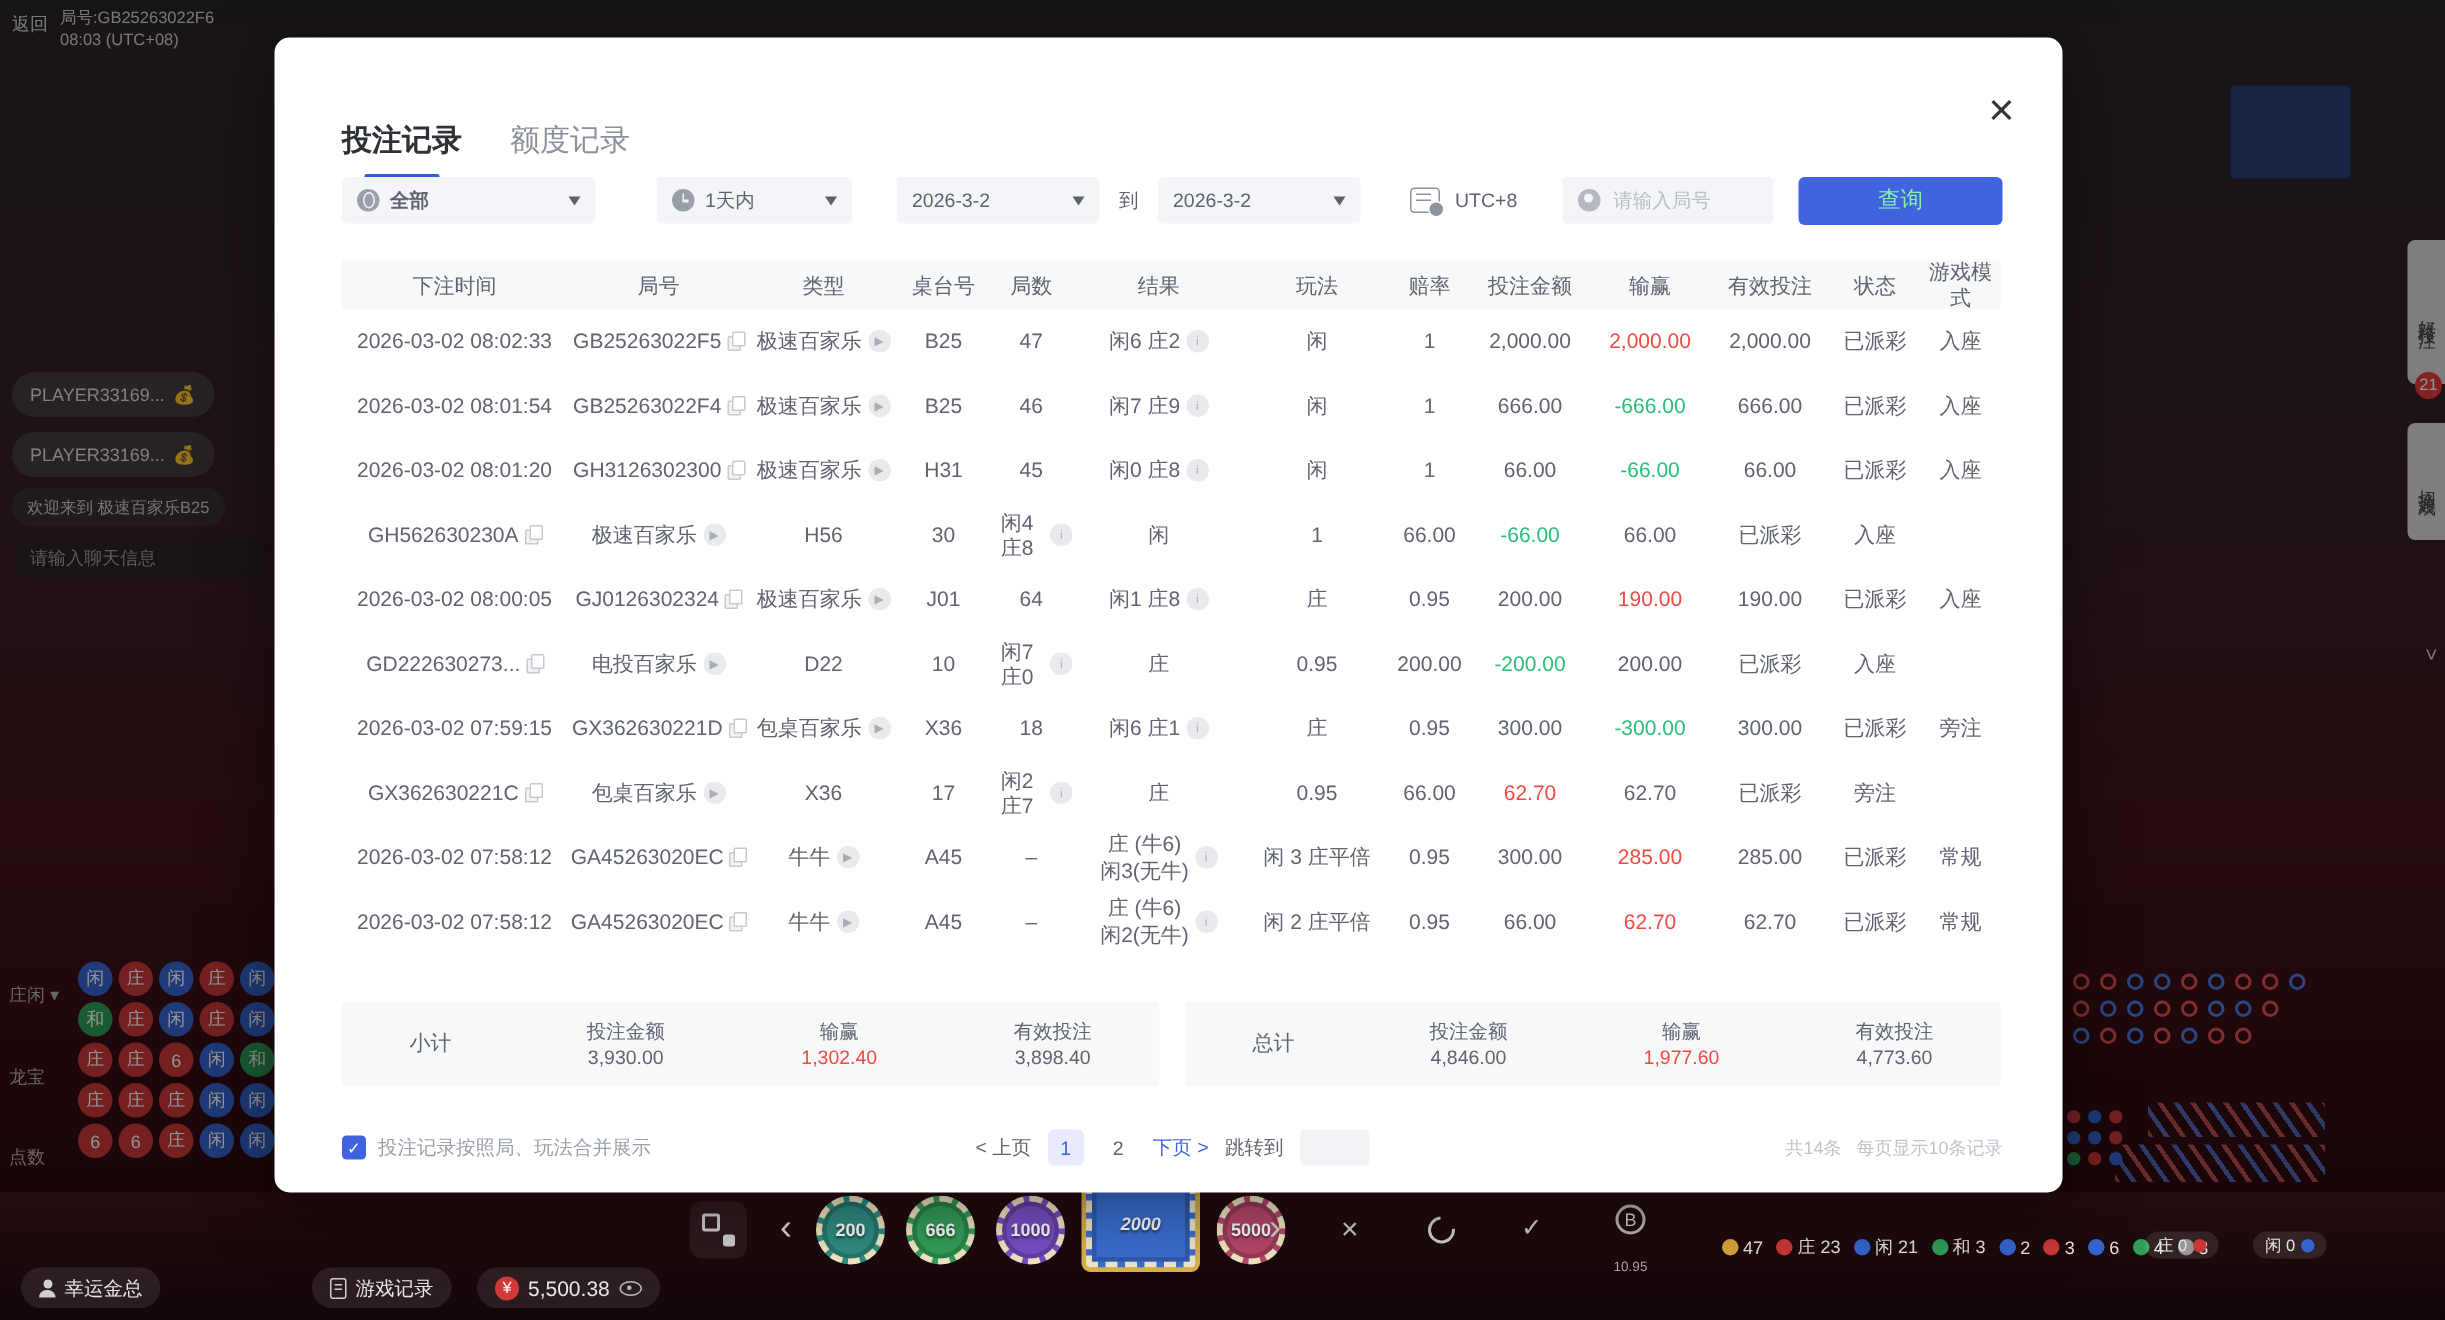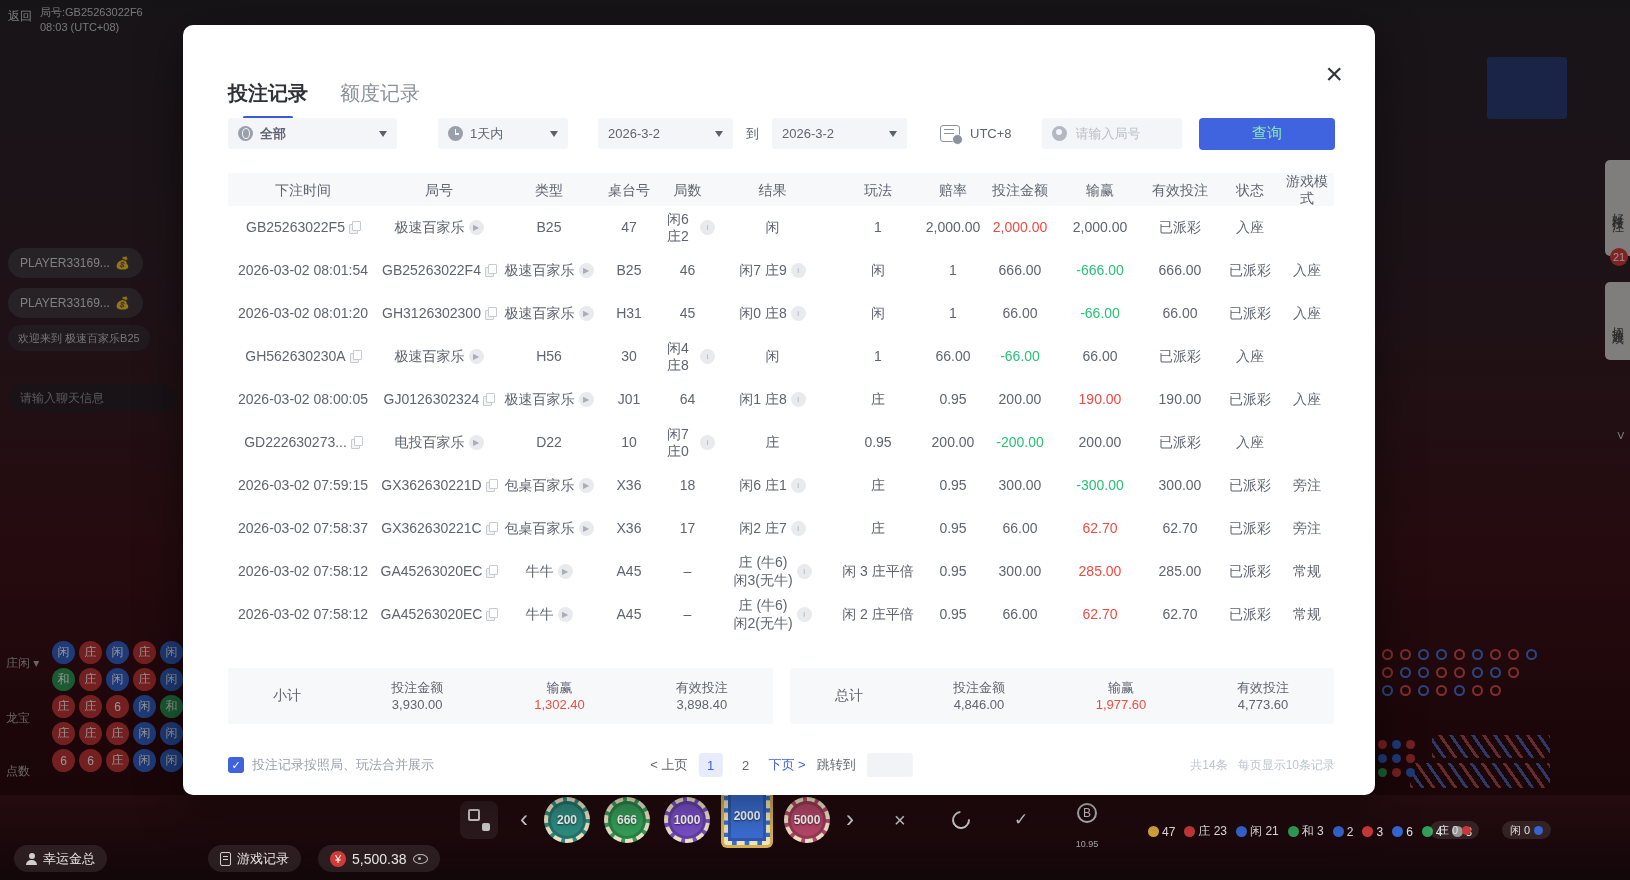--- a/index.html
+++ b/index.html
@@ -53,21 +53,21 @@
   .eye-ic{width:15px;height:10px;border:1.5px solid #b9b9b9;border-radius:50%;position:relative;display:inline-block;}
   .eye-ic::after{content:'';position:absolute;left:4.2px;top:2.2px;width:3px;height:3px;border-radius:50%;background:#b9b9b9;}
   .transfer-ic{position:absolute;left:460px;top:6px;width:38px;height:38px;border-radius:8px;background:rgba(255,255,255,.07);}
   .transfer-ic::before{content:'';position:absolute;left:8px;top:8px;width:8px;height:8px;border:2px solid #cfcfcf;border-radius:2px;}
   .transfer-ic::after{content:'';position:absolute;right:8px;bottom:8px;width:8px;height:8px;background:#cfcfcf;border-radius:2px;}
   .bchev{position:absolute;top:12px;color:#d8d8d8;font-size:24px;line-height:24px;}
   .chip-row{position:absolute;left:544px;top:0;height:50px;display:flex;align-items:center;gap:14px;}
   .chip{width:46px;height:46px;border-radius:50%;border:4px dashed #f2e7c6;display:flex;align-items:center;justify-content:center;
     box-shadow:inset 0 0 0 3px rgba(0,0,0,.18);}
   .chip span{color:#fff;font-size:12px;font-weight:bold;text-shadow:0 1px 2px rgba(0,0,0,.6);}
-  .chip.sel{width:46px;height:57px;box-shadow:0 0 0 3px #d9b24a, inset 0 0 0 3px rgba(0,0,0,.18);margin-top:-8px;}
+  .chip.sel{width:73px;height:57px;box-shadow:0 0 0 3px #d9b24a, inset 0 0 0 3px rgba(0,0,0,.18);margin-top:-8px;font-style:italic;}
   .act-ic{position:absolute;top:14px;color:#cfcfcf;font-size:20px;}
   .refresh-ic{position:absolute;left:952px;top:16px;width:18px;height:18px;border:2px solid #cfcfcf;border-radius:50%;border-top-color:transparent;transform:rotate(40deg);}
   .bbadge{position:absolute;left:1072px;top:8px;width:30px;text-align:center;color:#cfcfcf;}
   .bbadge .bc{width:20px;height:20px;margin:0 auto;border:2px solid #b9b9b9;border-radius:50%;font-size:12px;display:flex;align-items:center;justify-content:center;}
   .bbadge .bv{font-size:9px;color:#a8a8a8;margin-top:16px;}
   .stats{position:absolute;left:1148px;top:28px;display:flex;align-items:center;gap:9px;color:#e2e2e2;font-size:12px;}
   .stat{display:flex;align-items:center;gap:3px;}
   .stat i{width:11px;height:11px;border-radius:50%;display:inline-block;}
   .side-pill{position:absolute;top:26px;height:18px;border-radius:9px;background:rgba(255,255,255,.1);
     color:#e2e2e2;font-size:11px;display:flex;align-items:center;gap:4px;padding:0 8px;}
@@ -139,21 +139,21 @@
 
     <div class="chat-bubble" style="top:248px;">
       <span>PLAYER33169...</span>
       <span>💰</span>
     </div>
     <div class="chat-bubble" style="top:288px;">
       <span>PLAYER33169...</span>
       <span>💰</span>
     </div>
     <div class="chat-welcome" style="top:325px;">欢迎来到 极速百家乐B25</div>
-    <div class="chat-input" style="top:358px;margin-top:26px;">请输入聊天信息</div>
+    <div class="chat-input" style="top:358px;">请输入聊天信息</div>
 
     <div class="rail" style="top:160px;height:96px;">好路投注</div>
     <div class="rail-badge" style="top:248px;">21</div>
     <div class="rail" style="top:282px;height:78px;">切换游戏</div>
     <div class="rail-caret">˅</div>
 
     <div class="road-label" style="top:655px;">庄闲 ▾</div>
     <div class="road-label" style="top:710px;">龙宝</div>
     <div class="road-label" style="top:763px;">点数</div>
     <div class="bead-road">
@@ -415,20 +415,21 @@
         <div class="cell">玩法</div>
         <div class="cell">赔率</div>
         <div class="cell">投注金额</div>
         <div class="cell">输赢</div>
         <div class="cell">有效投注</div>
         <div class="cell">状态</div>
         <div class="cell">游戏模式</div>
       </div>
     <div class="tbody">
   <div class="trow g13">
+    <div class="cell">2026-03-02 08:02:33</div>
     <div class="cell">GB25263022F5<span class="ic-copy"></span></div>
     <div class="cell">极速百家乐<span class="ic-round">▶</span></div>
     <div class="cell">B25</div>
     <div class="cell">47</div>
     <div class="cell">
             <span class="res">
               <div>闲6 庄2</div>
             </span>
             <span class="ic-round">i</span>
           </div>
@@ -552,21 +553,20 @@
           </div>
     <div class="cell">庄</div>
     <div class="cell">0.95</div>
     <div class="cell">300.00</div>
     <div class="cell green">-300.00</div>
     <div class="cell">300.00</div>
     <div class="cell">已派彩</div>
     <div class="cell">旁注</div>
   </div>
   <div class="trow g13">
-    <div class="cell">2026-03-02 07:58:37</div>
     <div class="cell">GX362630221C<span class="ic-copy"></span></div>
     <div class="cell">包桌百家乐<span class="ic-round">▶</span></div>
     <div class="cell">X36</div>
     <div class="cell">17</div>
     <div class="cell">
             <span class="res">
               <div>闲2 庄7</div>
             </span>
             <span class="ic-round">i</span>
           </div>

